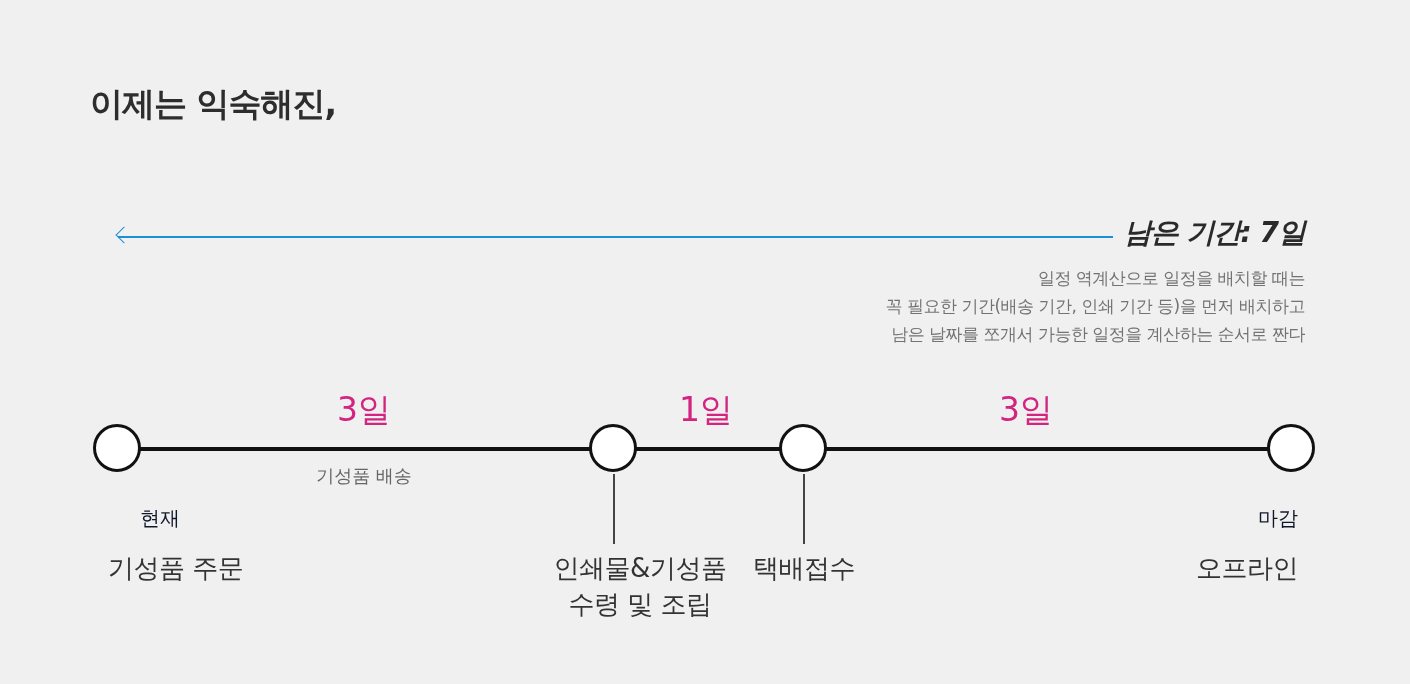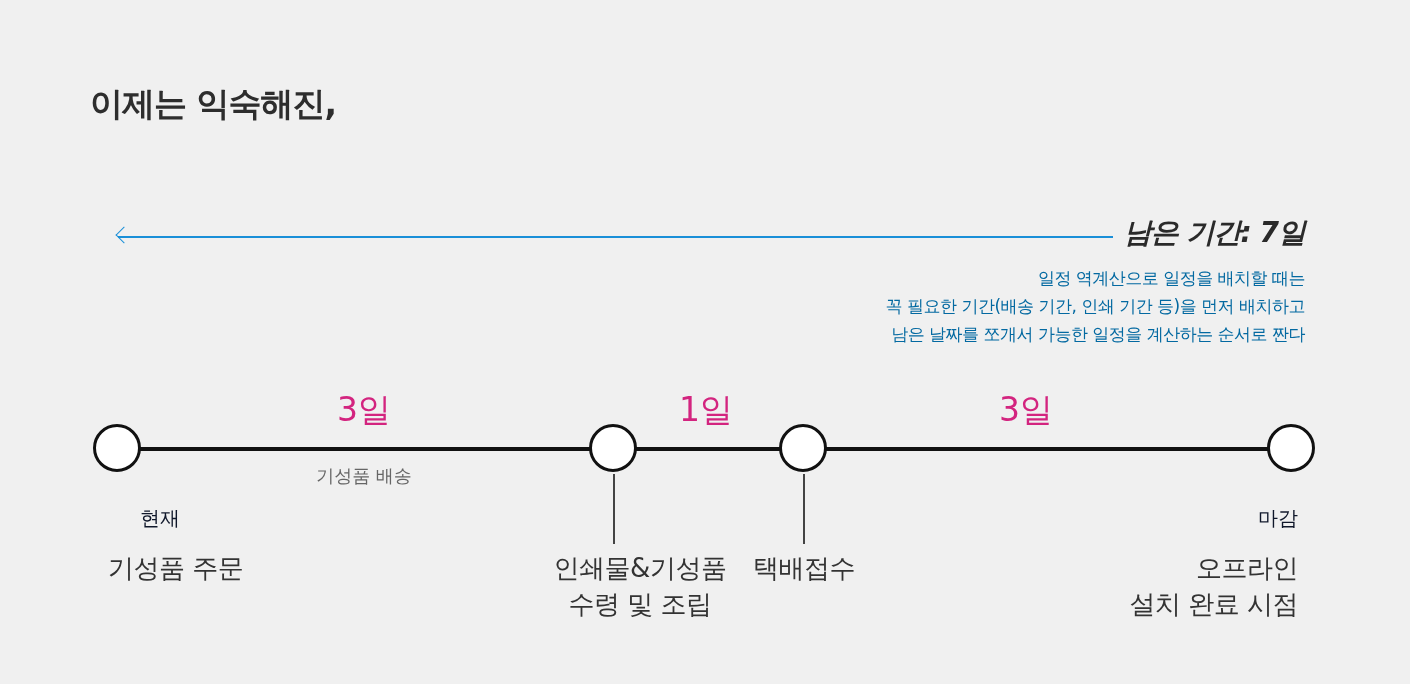--- a/index.html
+++ b/index.html
@@ -23,21 +23,21 @@
     position: absolute; left: 118px; top: 229px; width: 11px; height: 11px;
     border-left: 1.5px solid #1a8fd8; border-bottom: 1.5px solid #1a8fd8;
     transform: rotate(45deg); transform-origin: center;
   }
   .remain {
     position: absolute; right: 105px; top: 214px;
     font-size: 28px; font-weight: bold; color: #2a2a2a; letter-spacing: -1px; font-style: italic;
   }
   .desc {
     position: absolute; right: 105px; top: 264px; text-align: right;
-    font-size: 17px; line-height: 28px; color: #0369a1; letter-spacing: -0.5px;
+    font-size: 17px; line-height: 28px; color: #737373; letter-spacing: -0.5px;
   }
   .desc div { white-space: nowrap; }
   .track {
     position: absolute; left: 117px; top: 447px; width: 1174px; height: 4px;
     background: #111;
   }
   .node {
     position: absolute; width: 48px; height: 48px; border-radius: 50%;
     background: #fff; border: 3px solid #111; box-sizing: border-box;
     top: 424px;
@@ -104,16 +104,15 @@
 <div class="label" style="left:640px; top:550px; transform:translateX(-50%); text-align:center;">
   <div>인쇄물&amp;기성품</div>
   <div>수령 및 조립</div>
 </div>
 
 <div class="label" style="left:804px; top:550px; transform:translateX(-50%); text-align:center;">
   <div>택배접수</div>
 </div>
 
 <div class="state" style="right:112px;">마감</div>
-<div class="label" style="right:112px; top:550px; text-align:right;margin-left:48px;">
+<div class="label" style="right:112px; top:550px; margin-left:48px;">
   <div>오프라인</div>
-  <div>설치 완료 시점</div>
 </div>
 
 </body></html>

